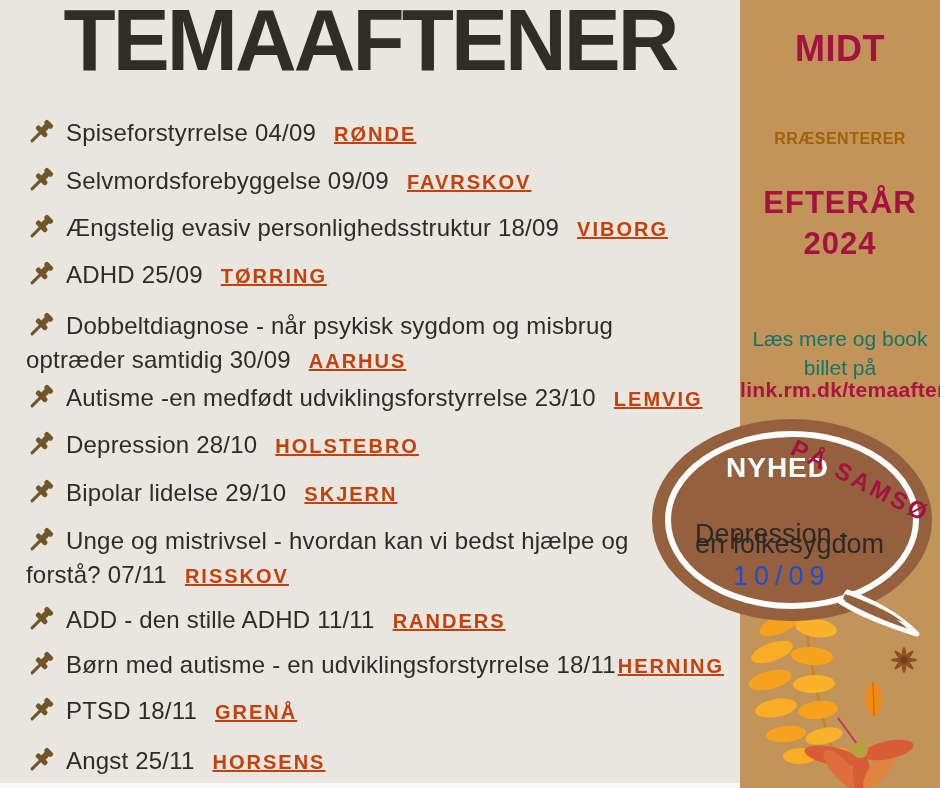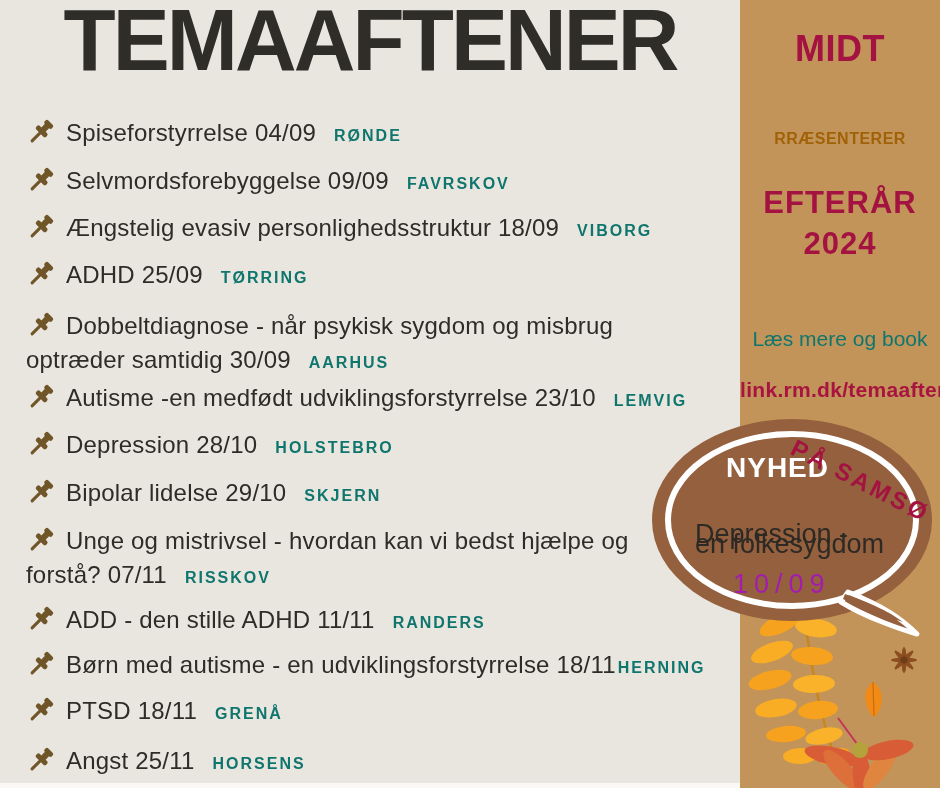--- a/index.html
+++ b/index.html
@@ -21,40 +21,41 @@
     white-space:nowrap;
   }
 
   
   .event-row{position:absolute;left:26px;width:700px;line-height:31px;}
   .event-row .pin{
     display:inline-block;width:32px;height:32px;vertical-align:-7px;margin-right:8px;
   }
   .event-title{font-size:24px;color:#2e2c27;letter-spacing:.2px;}
   .event-loc{
-    font-size:16px;font-weight:bold;color:#0f766e;letter-spacing:2px;margin-left:18px;
+    font-size:20px;font-weight:bold;color:#c2410c;letter-spacing:2px;margin-left:18px;
     white-space:nowrap;
+    text-decoration:underline;
   }
   .event-row.tight .event-loc{margin-left:2px;}
   .event-row.wrap{width:648px;}
 
   
   .sb{position:absolute;left:740px;width:200px;text-align:center;}
   .sb-org{top:26px;font-size:36px;font-weight:bold;color:#a31240;line-height:46px;letter-spacing:.5px;}
   .sb-presents{top:130px;font-size:16px;font-weight:bold;color:#a16207;letter-spacing:.5px;}
   .sb-season{top:182px;font-size:31px;font-weight:bold;color:#a31240;line-height:41px;letter-spacing:1px;}
   .sb-booking{top:324px;font-size:21px;color:#0f766e;line-height:29px;}
   .sb-link{top:378px;font-size:21px;font-weight:bold;color:#a81340;letter-spacing:.3px;}
 
   
   .bubble-svg{position:absolute;left:645px;top:410px;width:300px;height:240px;}
   .bubble-badge{position:absolute;left:726px;top:452px;font-size:28px;font-weight:bold;color:#ffffff;letter-spacing:1px;}
   .bubble-line1{position:absolute;left:695px;top:492px;font-size:27px;color:#2d2a25;margin-top:27px;}
   .bubble-line2{position:absolute;left:695px;top:529px;font-size:27px;color:#2d2a25;}
-  .bubble-date{position:absolute;left:733px;top:561px;font-size:27px;color:#a21caf;letter-spacing:6px;margin-top:8px;}
+  .bubble-date{position:absolute;left:733px;top:561px;font-size:27px;color:#1d4ed8;letter-spacing:6px;}
   .bubble-ribbon{
     position:absolute;left:799px;top:434px;font-size:24px;font-weight:bold;color:#a31240;
     letter-spacing:3px;transform:rotate(27deg);transform-origin:left top;white-space:nowrap;
   }
 
   
   .leaves-svg{position:absolute;left:742px;top:598px;width:198px;height:190px;}
 </style>
 </head>
 <body>
@@ -146,20 +147,21 @@
 <div class="sb sb-org">
   <div>MIDT</div>
 </div>
 <div class="sb sb-presents">RRÆSENTERER</div>
 <div class="sb sb-season">
   <div>EFTERÅR</div>
   <div>2024</div>
 </div>
 <div class="sb sb-booking">
   <div>Læs mere og book</div>
+  <div>billet på</div>
 </div>
 <div class="sb sb-link">link.rm.dk/temaaften</div>
 
 <svg class="leaves-svg" viewBox="0 0 198 190">
 
   <g>
     <path d="M60 4 C 68 55, 74 108, 94 162" fill="none" stroke="#c8861f" stroke-width="2.5"></path>
     <ellipse cx="38" cy="26" rx="22" ry="9" fill="#f6a21e" transform="rotate(-25 38 26)"></ellipse>
     <ellipse cx="74" cy="30" rx="21" ry="9" fill="#f9b22a" transform="rotate(8 74 30)"></ellipse>
     <ellipse cx="30" cy="54" rx="22" ry="9" fill="#f9ad24" transform="rotate(-20 30 54)"></ellipse>

